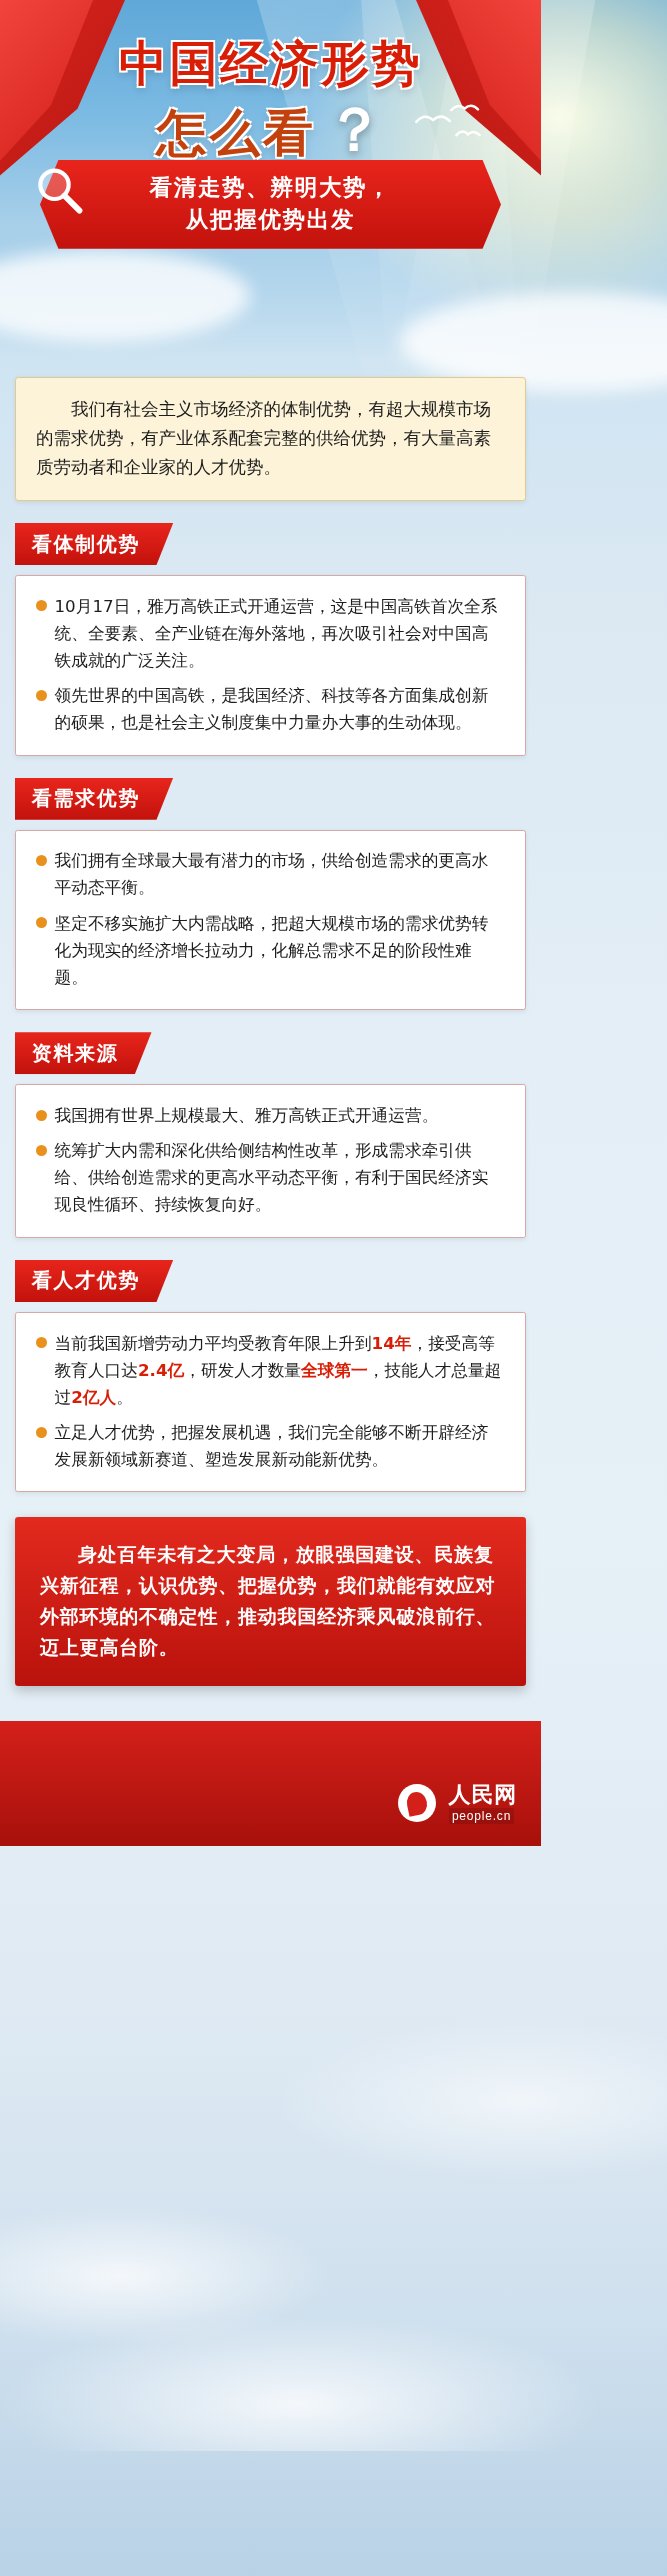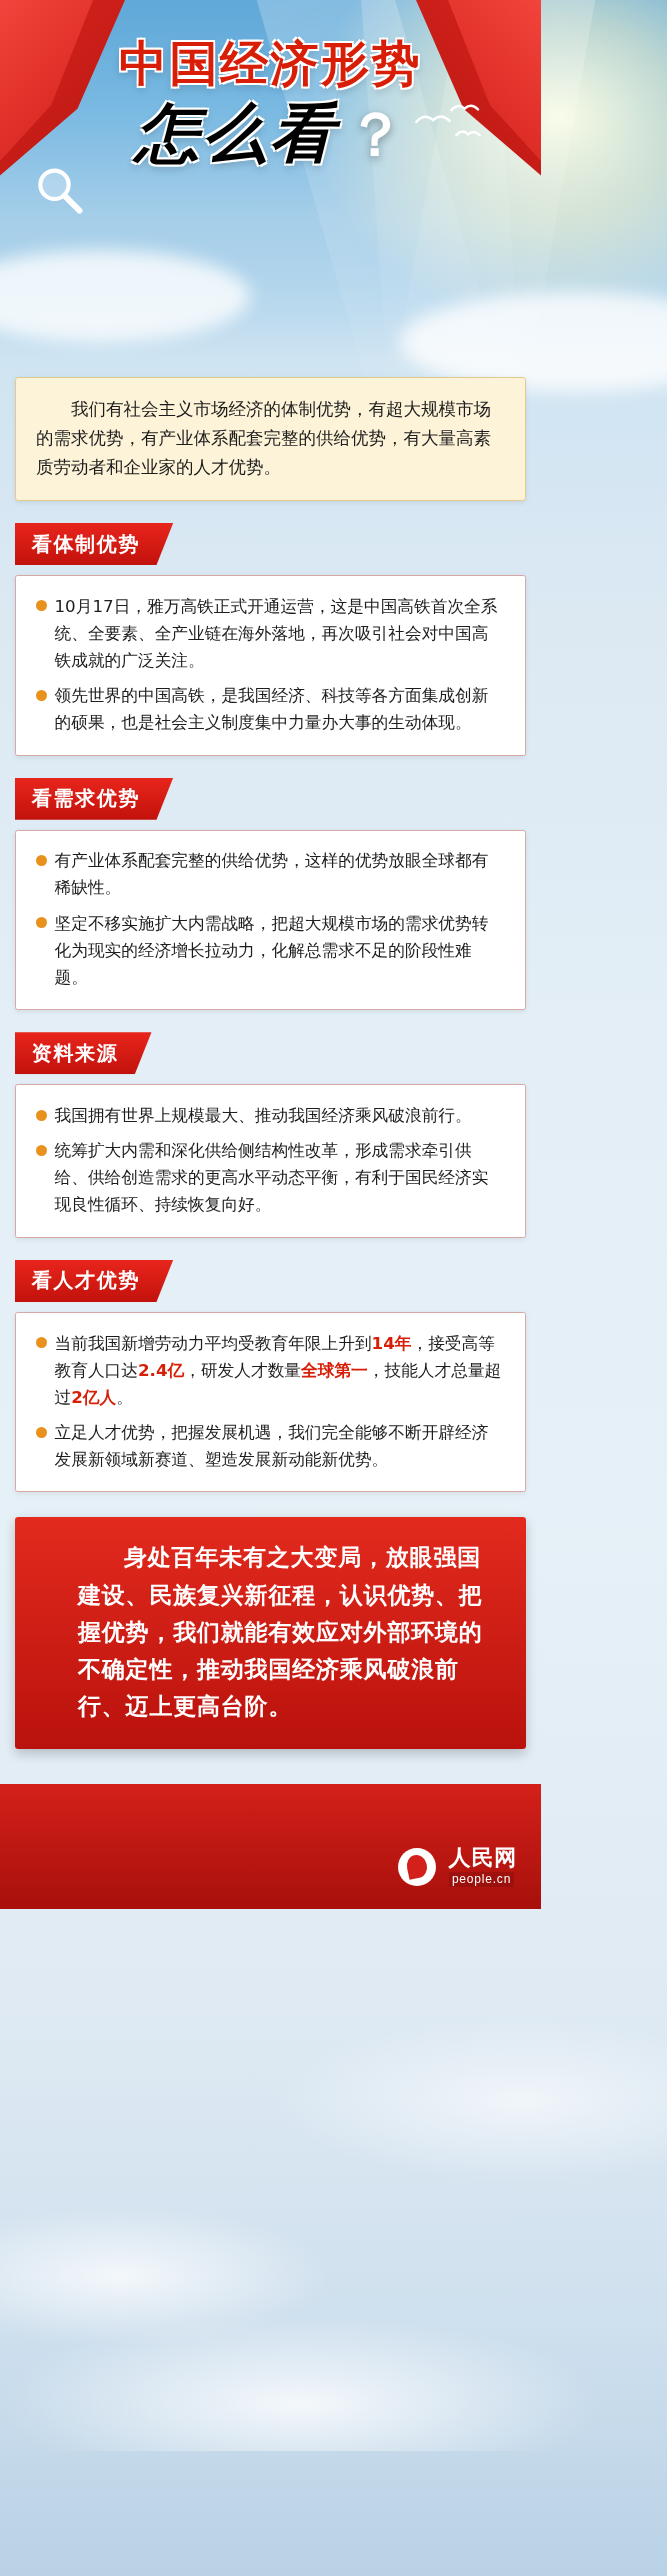--- a/index.html
+++ b/index.html
@@ -116,30 +116,29 @@
     z-index: 4;
     font-family: "DejaVu Sans", "Liberation Sans", sans-serif;
   }
   .title-line2 {
     position: absolute;
     top: 90px; left: 0; right: 0;
     text-align: center;
     z-index: 4;
   }
   .title-line2 .t2 {
-    font-size: 64px;
-    font-weight: bold;
-    color: #000000;
+    font-size: 50px;
+    font-weight: bold;
+    color: #c2410c;
     letter-spacing: 3.3px;
     text-shadow:
       1.7px 1.7px 0 #ffffff, -1.7px 1.7px 0 #ffffff,
       1.7px -1.7px 0 #ffffff, -1.7px -1.7px 0 #ffffff,
       0 4.2px 8.3px rgba(0,0,0,.22);
     font-family: "DejaVu Sans", "Liberation Sans", sans-serif;
-    font-style: italic;
   }
   .title-line2 .qmark {
     font-size: 60px;
     font-weight: bold;
     color: #ffffff;
     margin-left: 8.3px;
     text-shadow: 0 3.3px 8.3px rgba(0,0,0,.35);
   }
 
   .birds { position: absolute; right: 48px; top: 100px; z-index: 3; }
@@ -230,27 +229,26 @@
   
   .conclusion-wrap { padding: 25px 15px 0; }
   .conclusion {
     background: linear-gradient(180deg, #e32a1e 0%, #b9120c 100%);
     border-radius: 3.3px;
     padding: 22px 25px 23.4px;
     color: #ffffff;
     box-shadow: 0 4.2px 11.7px rgba(0,0,0,.2);
   }
   .conclusion p {
-    font-size: 23px;
+    font-size: 19px;
     font-weight: bold;
     line-height: 1.62;
     text-indent: 2em;
     letter-spacing: 0.8px;
     font-family: "DejaVu Sans", "Liberation Sans", sans-serif;
-    margin-left: 38px;
   }
 
   
   .footer {
     margin-top: 35px;
     background: linear-gradient(180deg, #d4201a 0%, #a8100b 100%);
     padding: 18.4px 22px 22px;
     position: relative;
     min-height: 125px;
   }
@@ -314,20 +312,24 @@
     </div>
 
     <div class="birds">
       <svg width="80" height="47" viewBox="0 0 96 56">
         <path d="M4 26 q10 -11 20 -2 q10 -9 20 1" stroke="#ffffff" stroke-width="3" fill="none" stroke-linecap="round"></path>
         <path d="M46 12 q8 -9 16 -2 q8 -7 16 1" stroke="#ffffff" stroke-width="3" fill="none" stroke-linecap="round"></path>
         <path d="M52 42 q7 -8 14 -1 q7 -6 14 1" stroke="#ffffff" stroke-width="3" fill="none" stroke-linecap="round"></path>
       </svg>
     </div>
 
+    <div class="subtitle-box">
+      <div class="l1">看清走势、辨明大势，</div>
+      <div class="l2">从把握优势出发</div>
+    </div>
 
     <div class="magnifier">
       <svg width="55" height="55" viewBox="0 0 66 66">
         <circle cx="27" cy="25" r="17" fill="rgba(255,255,255,.25)" stroke="#ffffff" stroke-width="5"></circle>
         <line x1="39" y1="38" x2="57" y2="56" stroke="#ffffff" stroke-width="7" stroke-linecap="round"></line>
       </svg>
     </div>
   </div>
 
   <div class="lead-wrap">
@@ -348,35 +350,35 @@
         <span class="btext">领先世界的中国高铁，是我国经济、科技等各方面集成创新的硕果，也是社会主义制度集中力量办大事的生动体现。</span>
       </div>
     </div>
   </div>
 
   <div class="section">
     <div class="sec-head">看需求优势</div>
     <div class="sec-body">
       <div class="bullet">
         <span class="dot"></span>
-        <span class="btext">有产业体系配套完整的供给优势，这样的优势放眼全球都有稀缺性。</span>
+        <span class="btext">我们拥有全球最大最有潜力的市场，供给创造需求的更高水平动态平衡。</span>
       </div>
       <div class="bullet">
         <span class="dot"></span>
         <span class="btext">坚定不移实施扩大内需战略，把超大规模市场的需求优势转化为现实的经济增长拉动力，化解总需求不足的阶段性难题。</span>
       </div>
     </div>
   </div>
 
   <div class="section">
     <div class="sec-head">资料来源</div>
     <div class="sec-body">
       <div class="bullet">
         <span class="dot"></span>
-        <span class="btext">我国拥有世界上规模最大、推动我国经济乘风破浪前行。</span>
+        <span class="btext">我国拥有世界上规模最大、雅万高铁正式开通运营。</span>
       </div>
       <div class="bullet">
         <span class="dot"></span>
         <span class="btext">统筹扩大内需和深化供给侧结构性改革，形成需求牵引供给、供给创造需求的更高水平动态平衡，有利于国民经济实现良性循环、持续恢复向好。</span>
       </div>
     </div>
   </div>
 
   <div class="section">
     <div class="sec-head">看人才优势</div>

